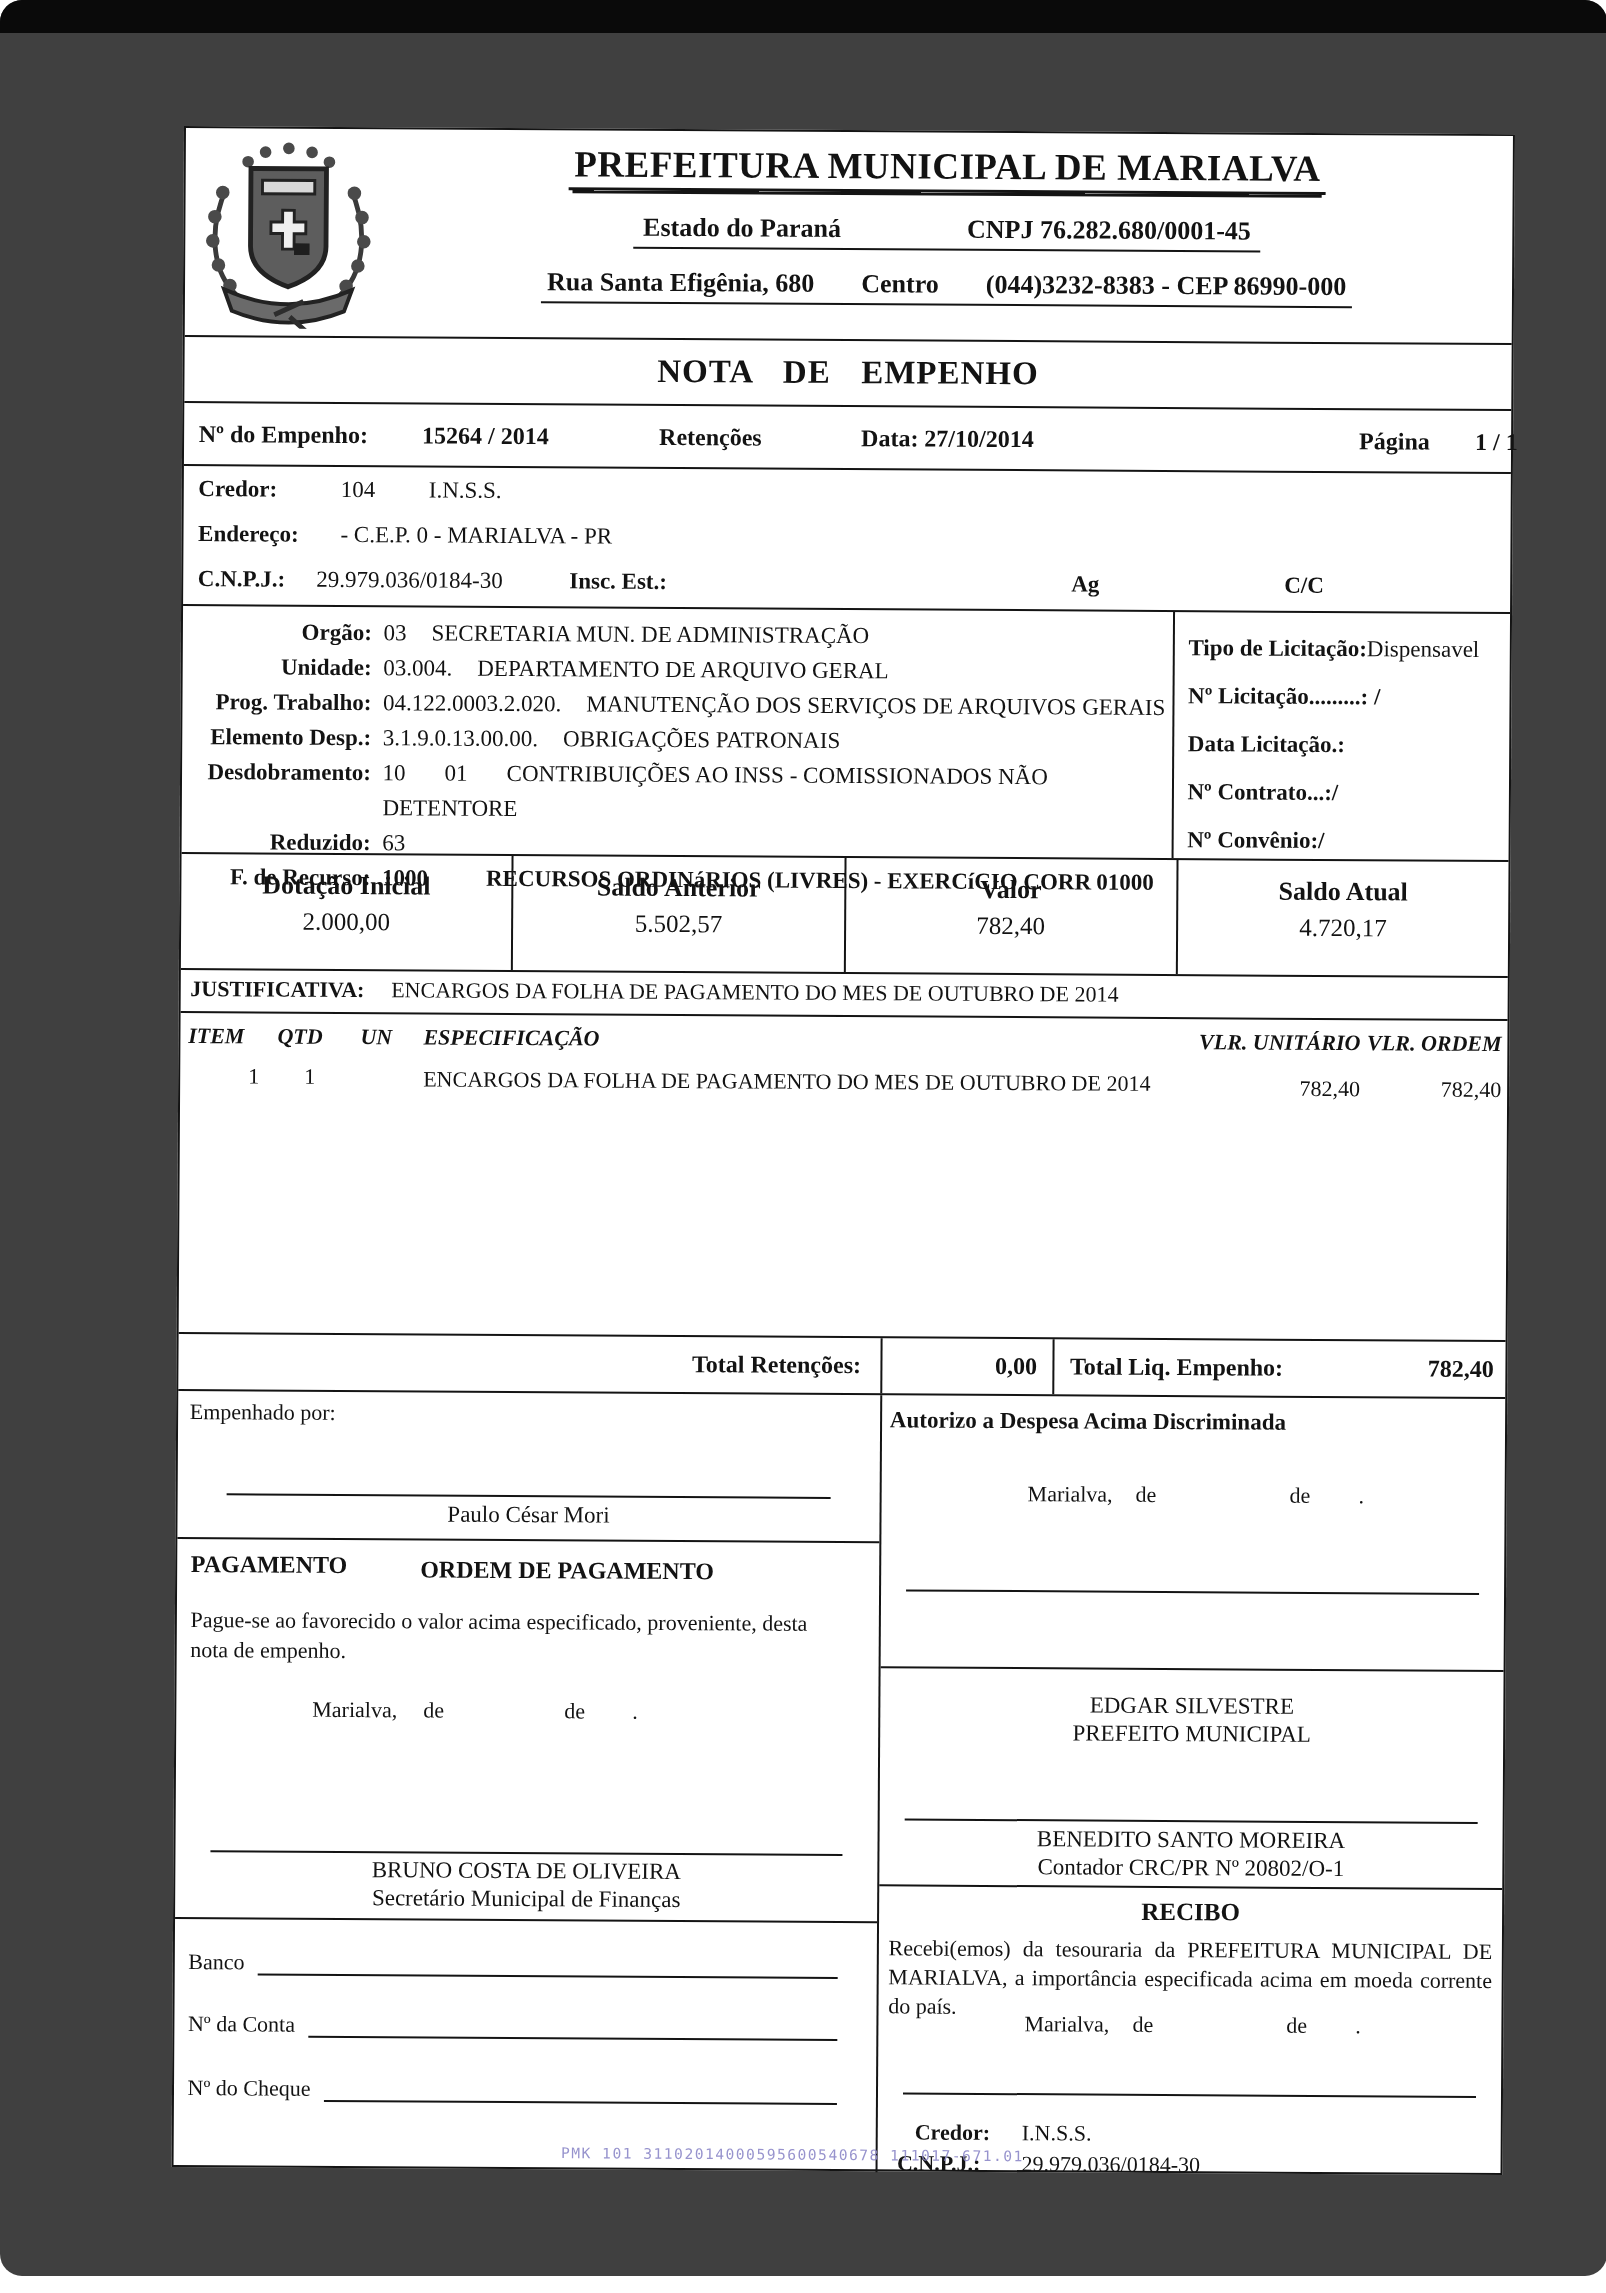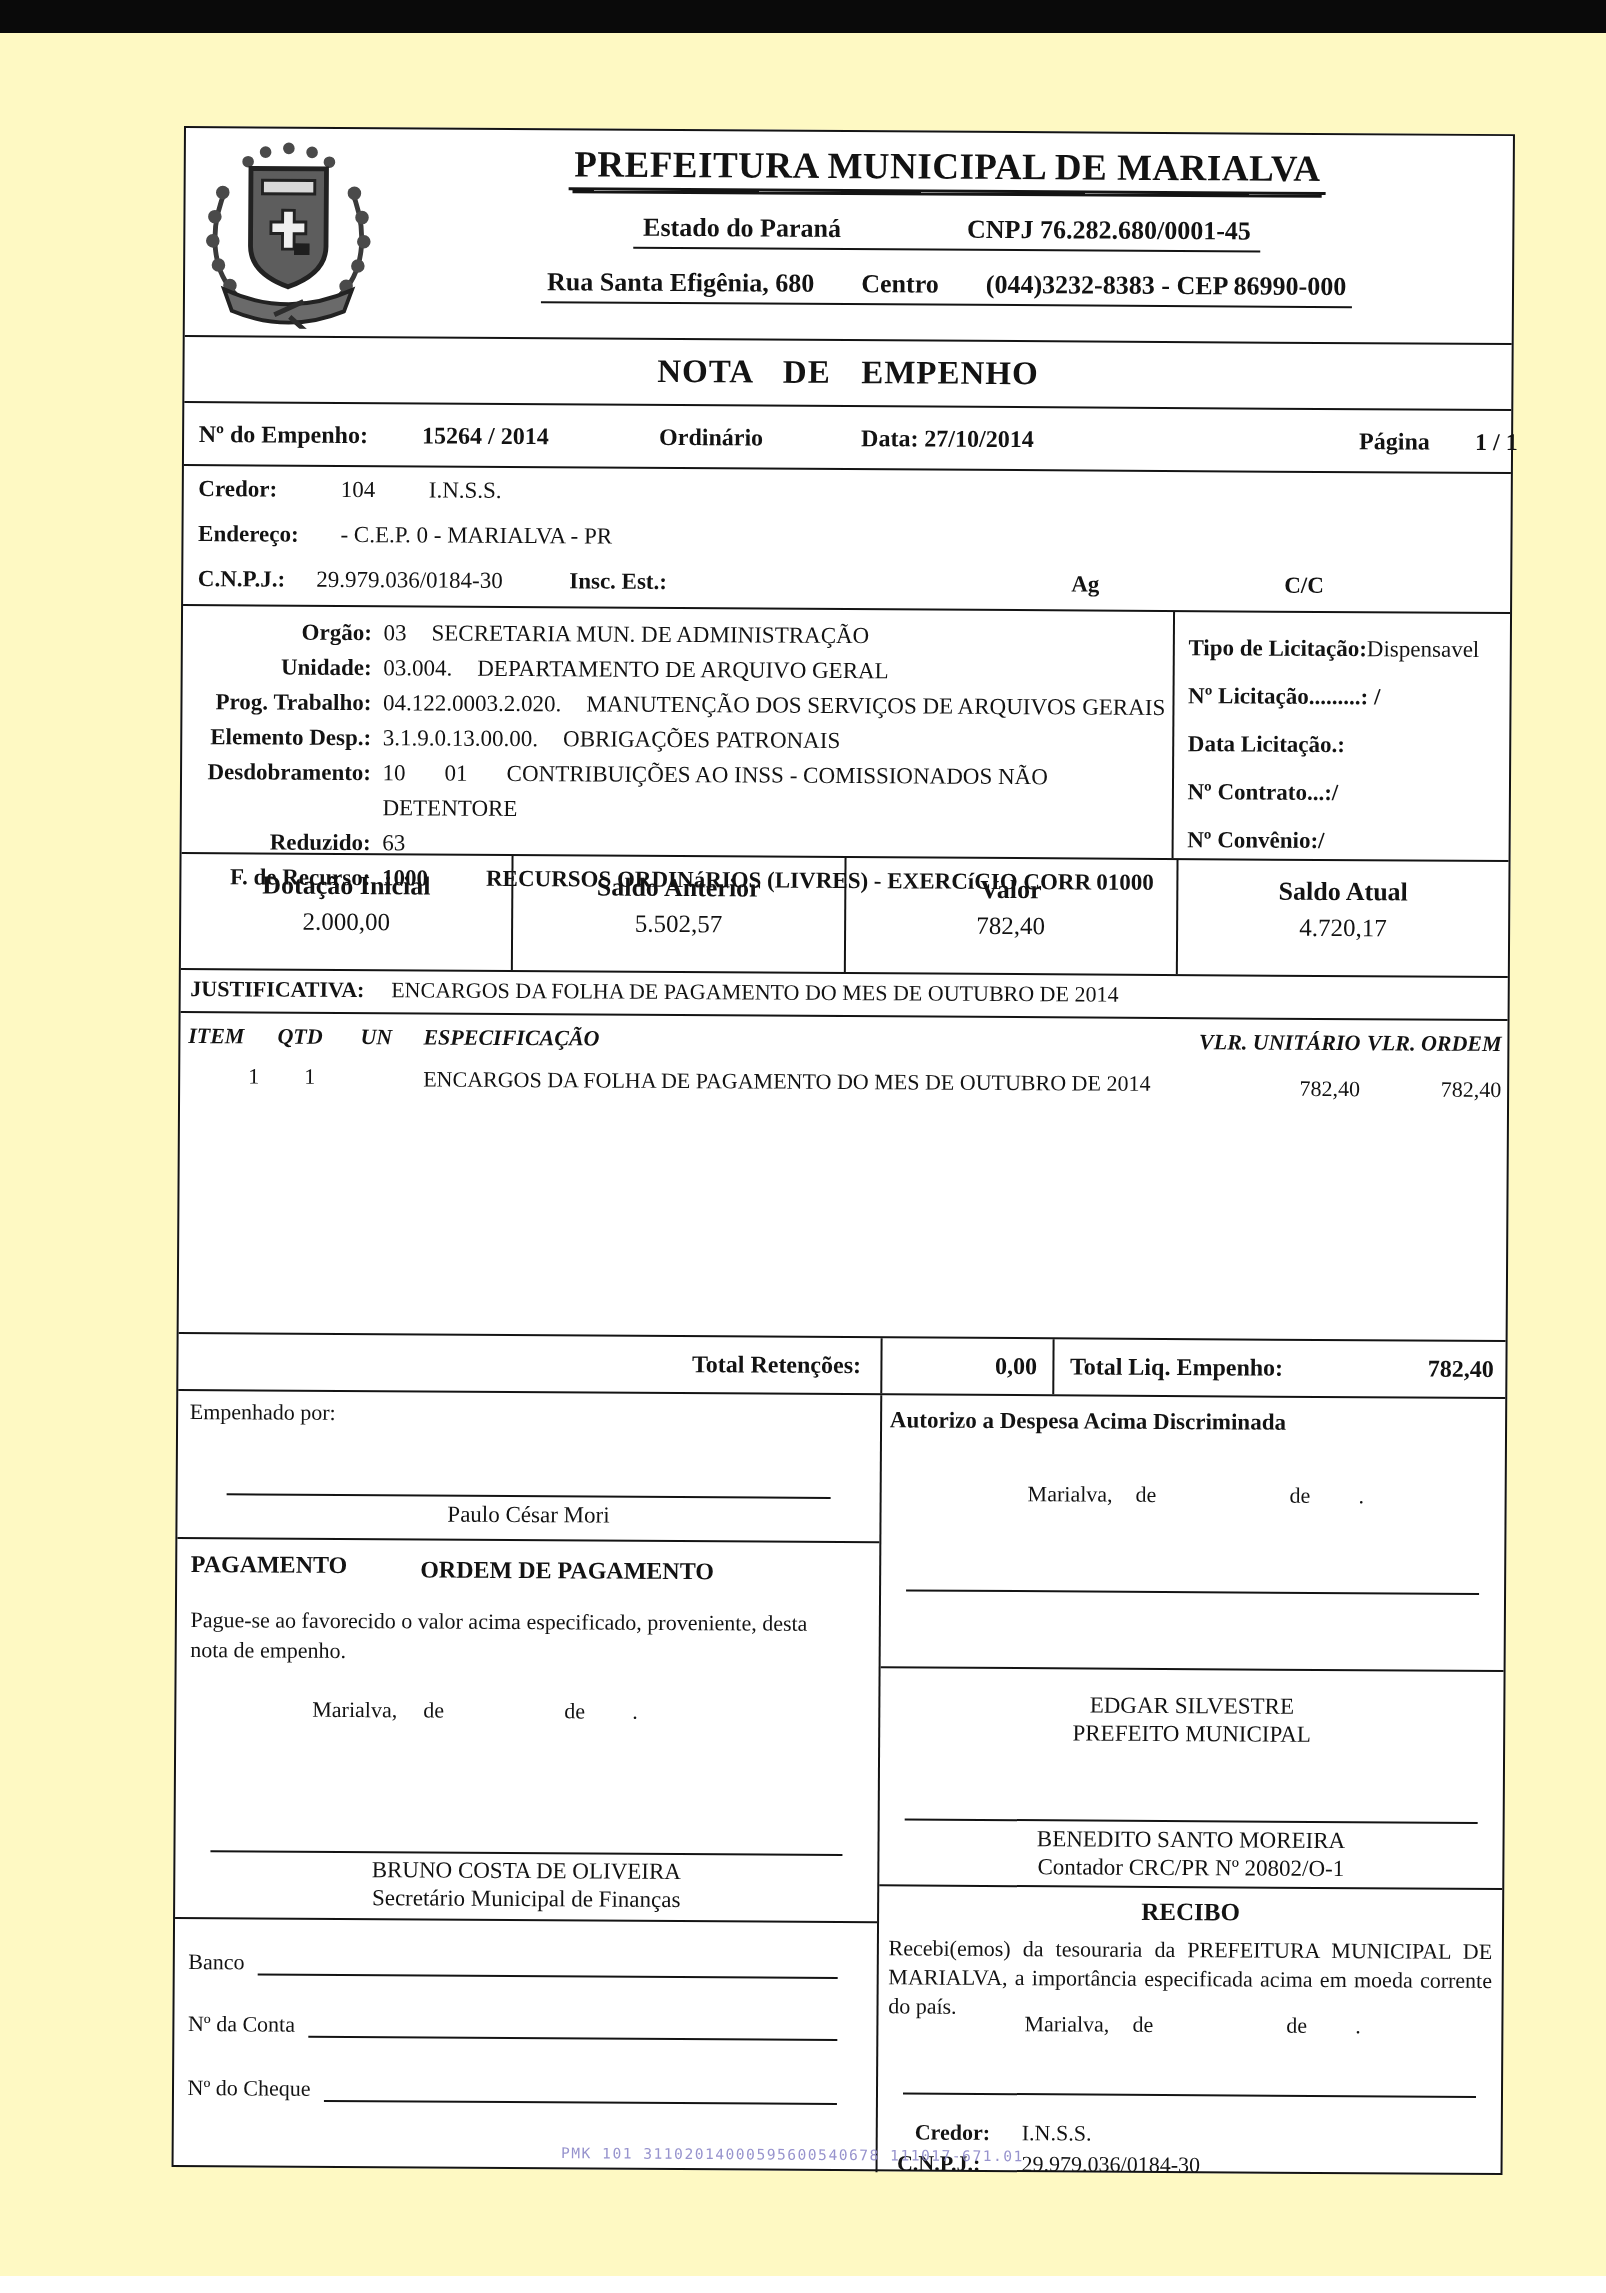--- a/index.html
+++ b/index.html
@@ -1,17 +1,17 @@
 <!DOCTYPE html>
 <html><head>
 <meta charset="utf-8">
 <style>
   html,body{margin:0;padding:0;background:#ffffff;}
-  .page{position:relative;width:1607px;height:2276px;background:#fef9c3;overflow:hidden;
-        font-family:"Liberation Serif", serif;color:#131313;}
+  .page{position:relative;width:1607px;height:2276px;background:#404040;overflow:hidden;
+        font-family:"Liberation Serif", serif;color:#131313;border-radius:22px;}
   .scan-band{position:absolute;left:0;top:0;width:1607px;height:33px;background:#0a0a0a;}
 
   .document{position:absolute;left:184px;top:126px;width:1331px;height:2041px;
             border:2.9px solid #141414;box-sizing:border-box;background:#fff;
             transform:rotate(0.35deg);transform-origin:top left;}
 
   .sec{box-sizing:border-box;border-bottom:2.9px solid #141414;position:relative;}
 
   
   .sec-header{height:209px;}
@@ -170,21 +170,21 @@
           </span>
         </div>
       </div>
     </div>
 
     <div class="sec sec-nota">NOTA  DE  EMPENHO</div>
 
     <div class="sec sec-empenho">
       <span style="left:14.6px">Nº do Empenho:</span>
       <span style="left:238px">15264 / 2014</span>
-      <span style="left:475px">Ordinário</span>
+      <span style="left:475px">Retenções</span>
       <span style="left:677px">Data: 27/10/2014</span>
       <span style="left:1175px">Página</span>
       <span style="left:1291px">1 / 1</span>
     </div>
 
     <div class="sec sec-credor">
       <div class="row">
         <span class="lbl" style="left:14.6px">Credor:</span>
         <span style="left:157px">104</span>
         <span style="left:245px">I.N.S.S.</span>

